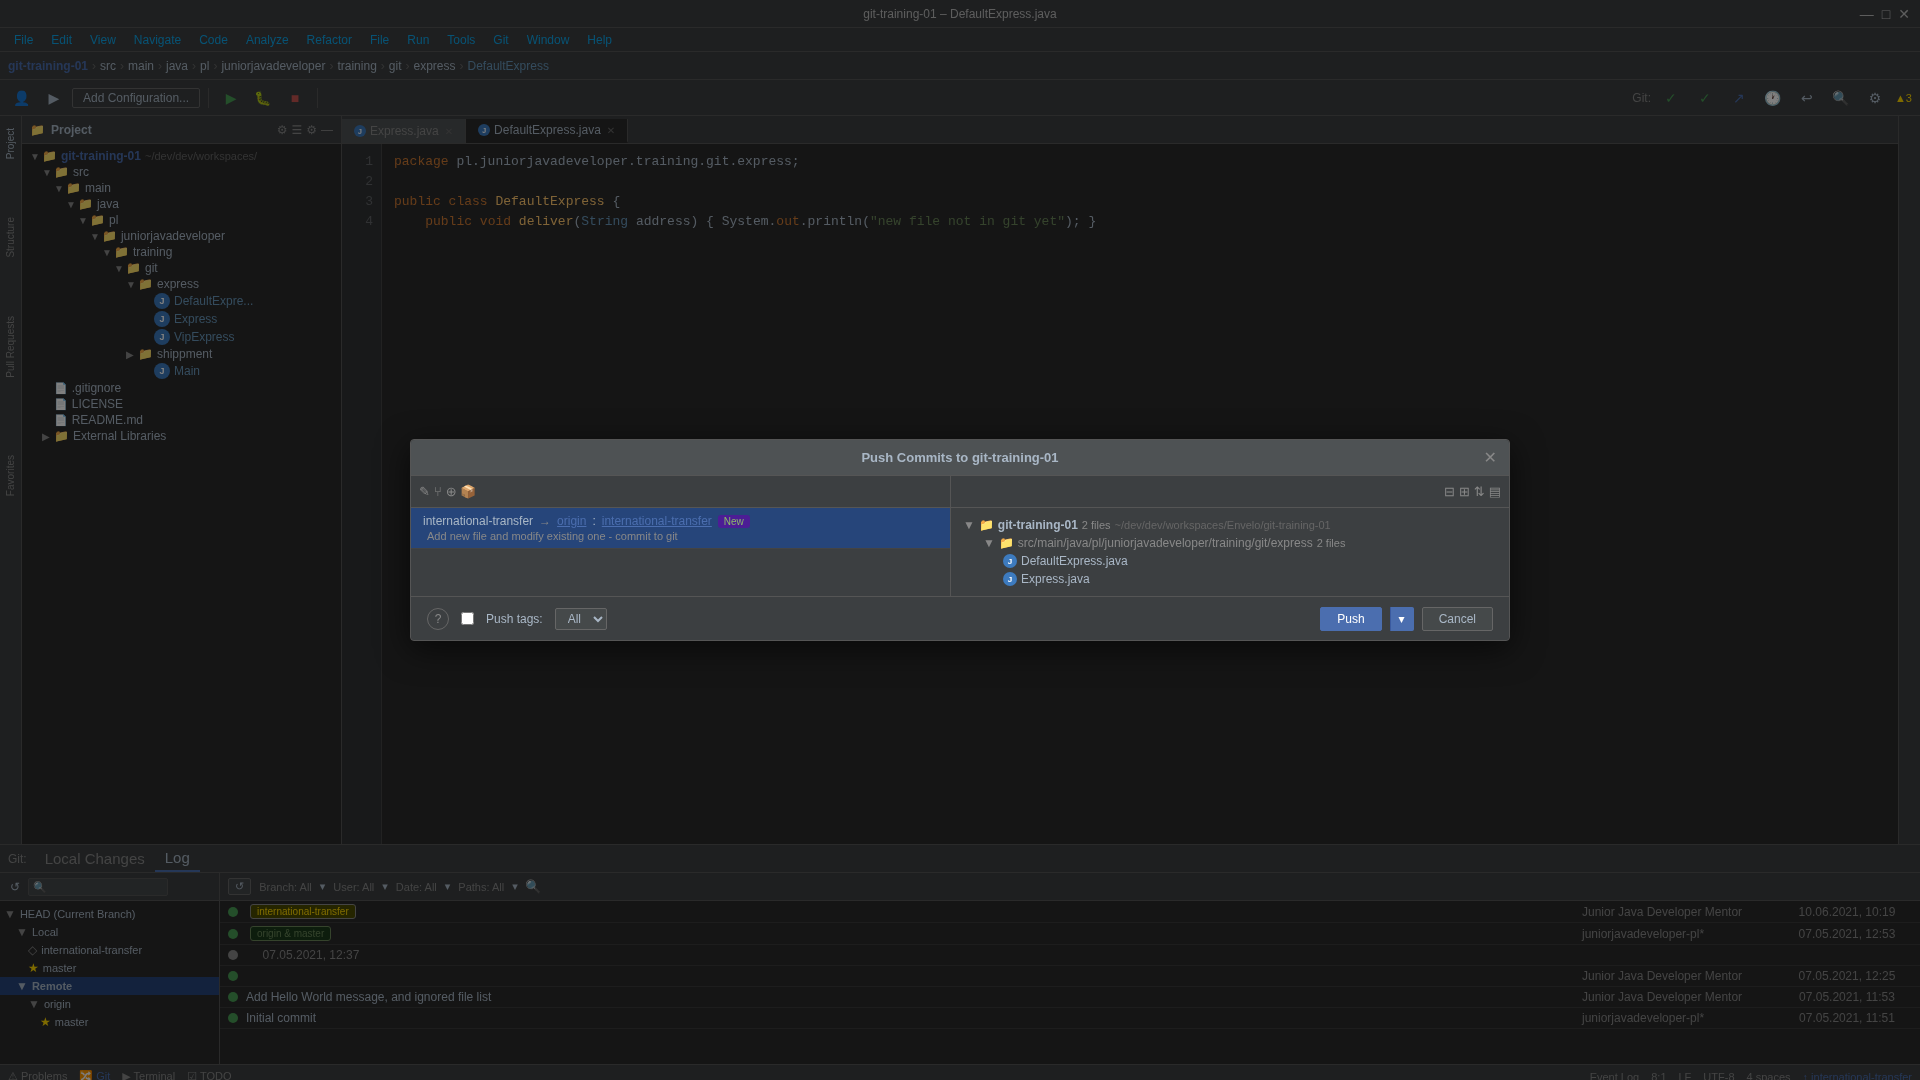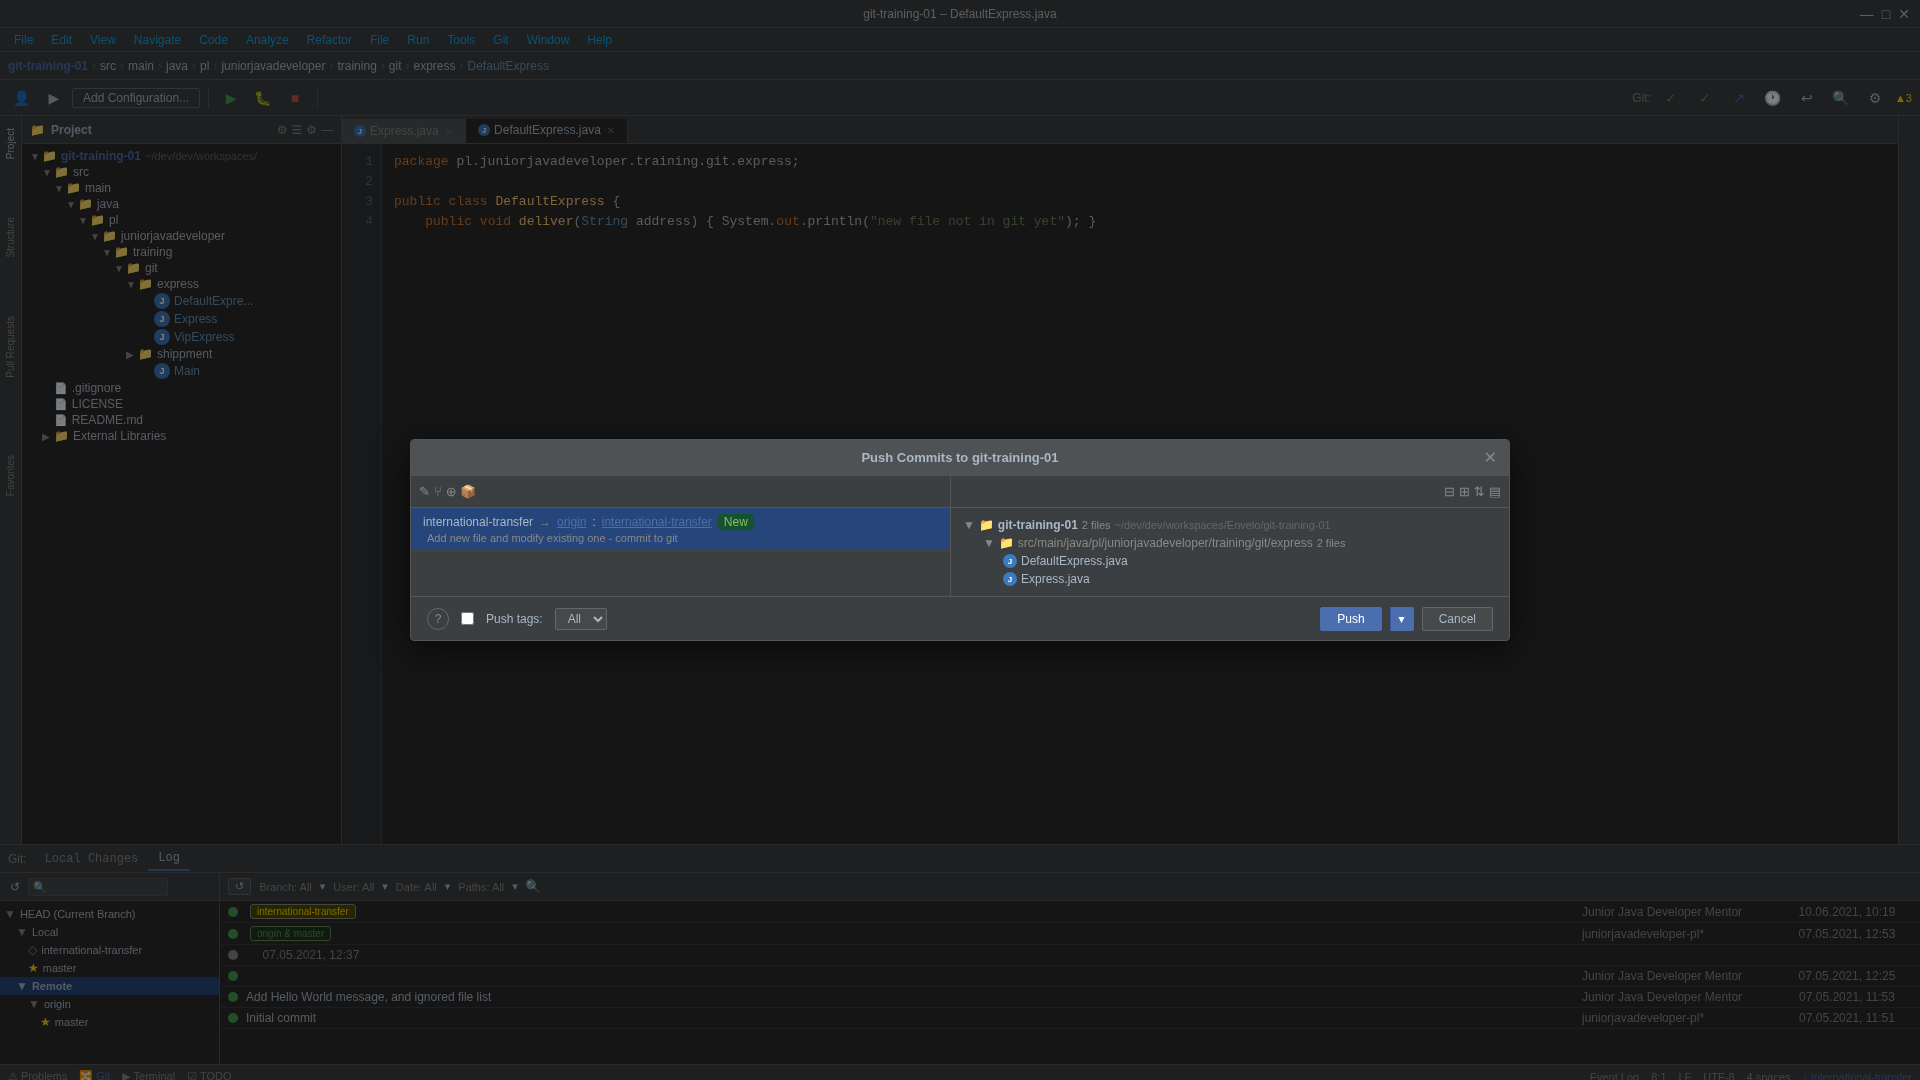--- a/index.html
+++ b/index.html
@@ -246,24 +246,23 @@
     .git-panel-tabs {
       height: 28px;
       background: #3c3f41;
       display: flex;
       align-items: center;
       padding: 0 8px;
       border-bottom: 1px solid #555;
     }
     .git-tab {
       padding: 4px 10px;
-      font-size: 12px;
+      font-size: 15px;
       cursor: pointer;
       color: #888;
-      font-family: Liberation Mono, monospace;
     }
     .git-tab.active { color: #a9b7c6; border-bottom: 2px solid #4b6eaf; }
 
     .git-panel-content {
       display: flex;
       flex: 1;
       overflow: hidden;
     }
 
     .git-left {
@@ -433,25 +432,25 @@
       display: flex;
       align-items: center;
       gap: 6px;
       font-size: 12px;
     }
     .commit-branch .branch-name { color: #a9b7c6; }
     .commit-branch .arrow { color: #888; }
     .commit-branch .remote { color: #4b6eaf; text-decoration: underline; }
     .commit-branch .ref { color: #4b6eaf; text-decoration: underline; }
     .badge-new {
-      background: #14532d;
+      background: #4c1d95;
       color: #8cba6a;
       padding: 1px 6px;
       border-radius: 3px;
-      font-size: 12px;
+      font-size: 10px;
     }
     .commit-msg {
       font-size: 11px;
       color: #888;
       margin-top: 2px;
       padding-left: 4px;
     }
 
     .modal-right {
       flex: 1;

